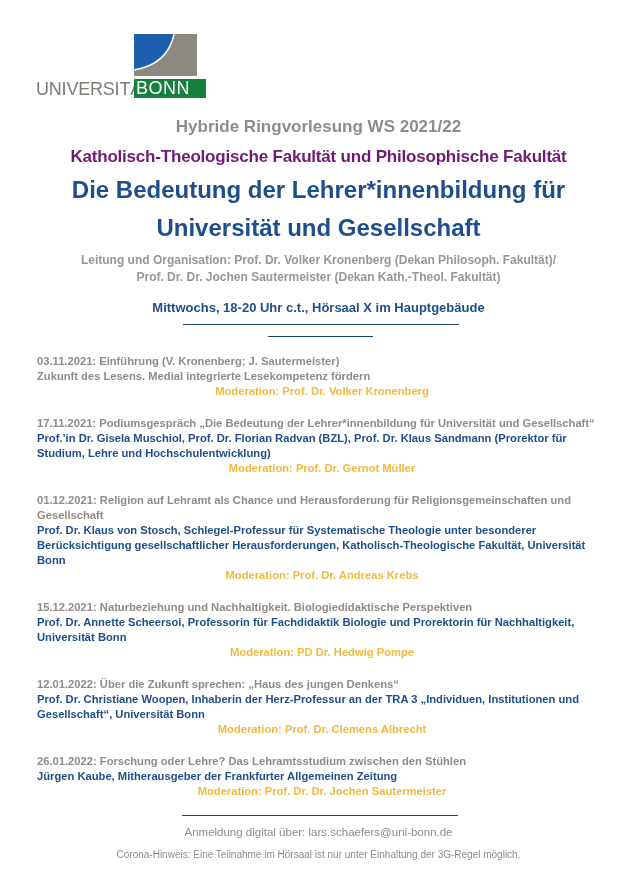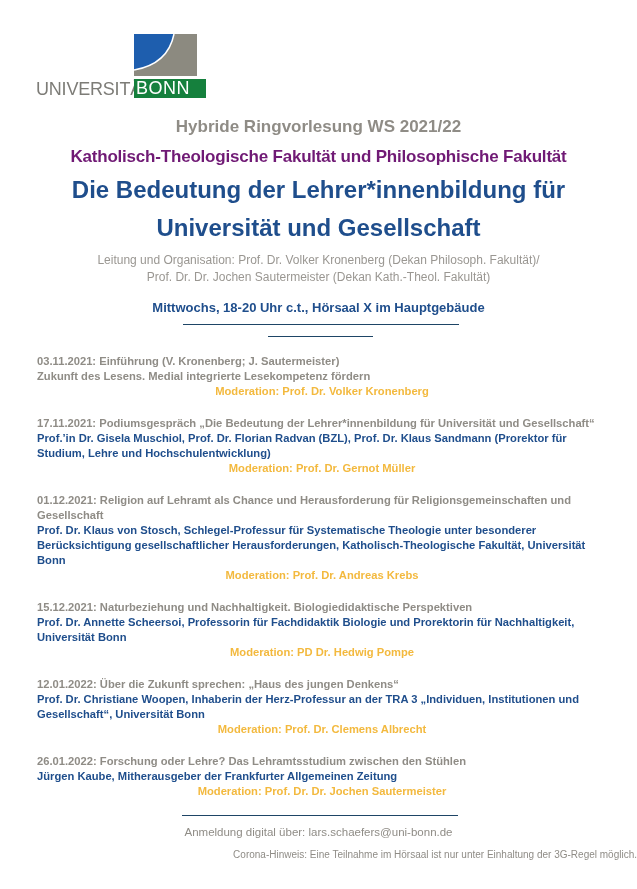--- a/index.html
+++ b/index.html
@@ -12,38 +12,38 @@
                  font-size: 18px; color: #7d7c77; letter-spacing: -0.2px; white-space: nowrap; }
     .logo-bonn { position: absolute; left: 98px; top: 45px; width: 72px; height: 19px; background: #15803d;
                  color: #ffffff; font-size: 18px; line-height: 19px; padding-left: 2px; box-sizing: border-box; letter-spacing: 0.5px; }
 
     .center { position: absolute; left: 0; width: 637px; text-align: center; white-space: nowrap; }
     .sub1 { top: 117px; font-size: 17px; font-weight: bold; color: #8f8c86; }
     .sub2 { top: 147px; font-size: 17px; font-weight: bold; color: #701a75; letter-spacing: -0.2px; }
     .title { font-size: 24px; font-weight: bold; color: #1f4e8c; }
     .title1 { top: 176px; }
     .title2 { top: 214px; }
-    .lead { font-size: 12px; font-weight: normal; color: #9a9792; }
+    .lead { font-size: 12px; font-weight: bold; color: #9a9792; }
     .lead1 { top: 253px; }
     .lead2 { top: 270px; }
     .when { top: 300px; font-size: 13px; font-weight: bold; color: #1f4e8c; text-align: center; }
 
     .rule { position: absolute; height: 1px; background: #1e4566; }
     .rule1 { left: 183px; top: 324px; width: 276px; }
     .rule2 { left: 268px; top: 336px; width: 105px; }
     .rule3 { left: 182px; top: 815px; width: 276px; }
 
     .events { position: absolute; left: 37px; top: 354px; width: 570px; }
     .event { margin-bottom: 17px; font-size: 11.2px; line-height: 15px; }
     .ev-head { color: #8f8c86; font-weight: bold; }
     .ev-speaker { color: #1f4e8c; font-weight: bold; }
     .ev-mod { color: #f3b93e; font-weight: bold; text-align: center; }
 
     .reg { top: 826px; font-size: 11.5px; font-weight: normal; color: #8f8c86; }
-    .corona { top: 849px; font-size: 10px; color: #8f8c86; text-align: right; }
+    .corona { top: 849px; font-size: 10px; color: #8f8c86; }
   </style>
 </head>
 <body>
 
 <div class="logo">
   <div class="logo-square">
     <svg class="logo-blue" viewBox="0 0 63 42">
       <path d="M0 0 L40 0 Q34 30 0 36 Z" fill="#1e5eae"></path>
       <path d="M40 0 Q34 30 0 36" fill="none" stroke="#ffffff" stroke-width="1.5"></path>
     </svg>

